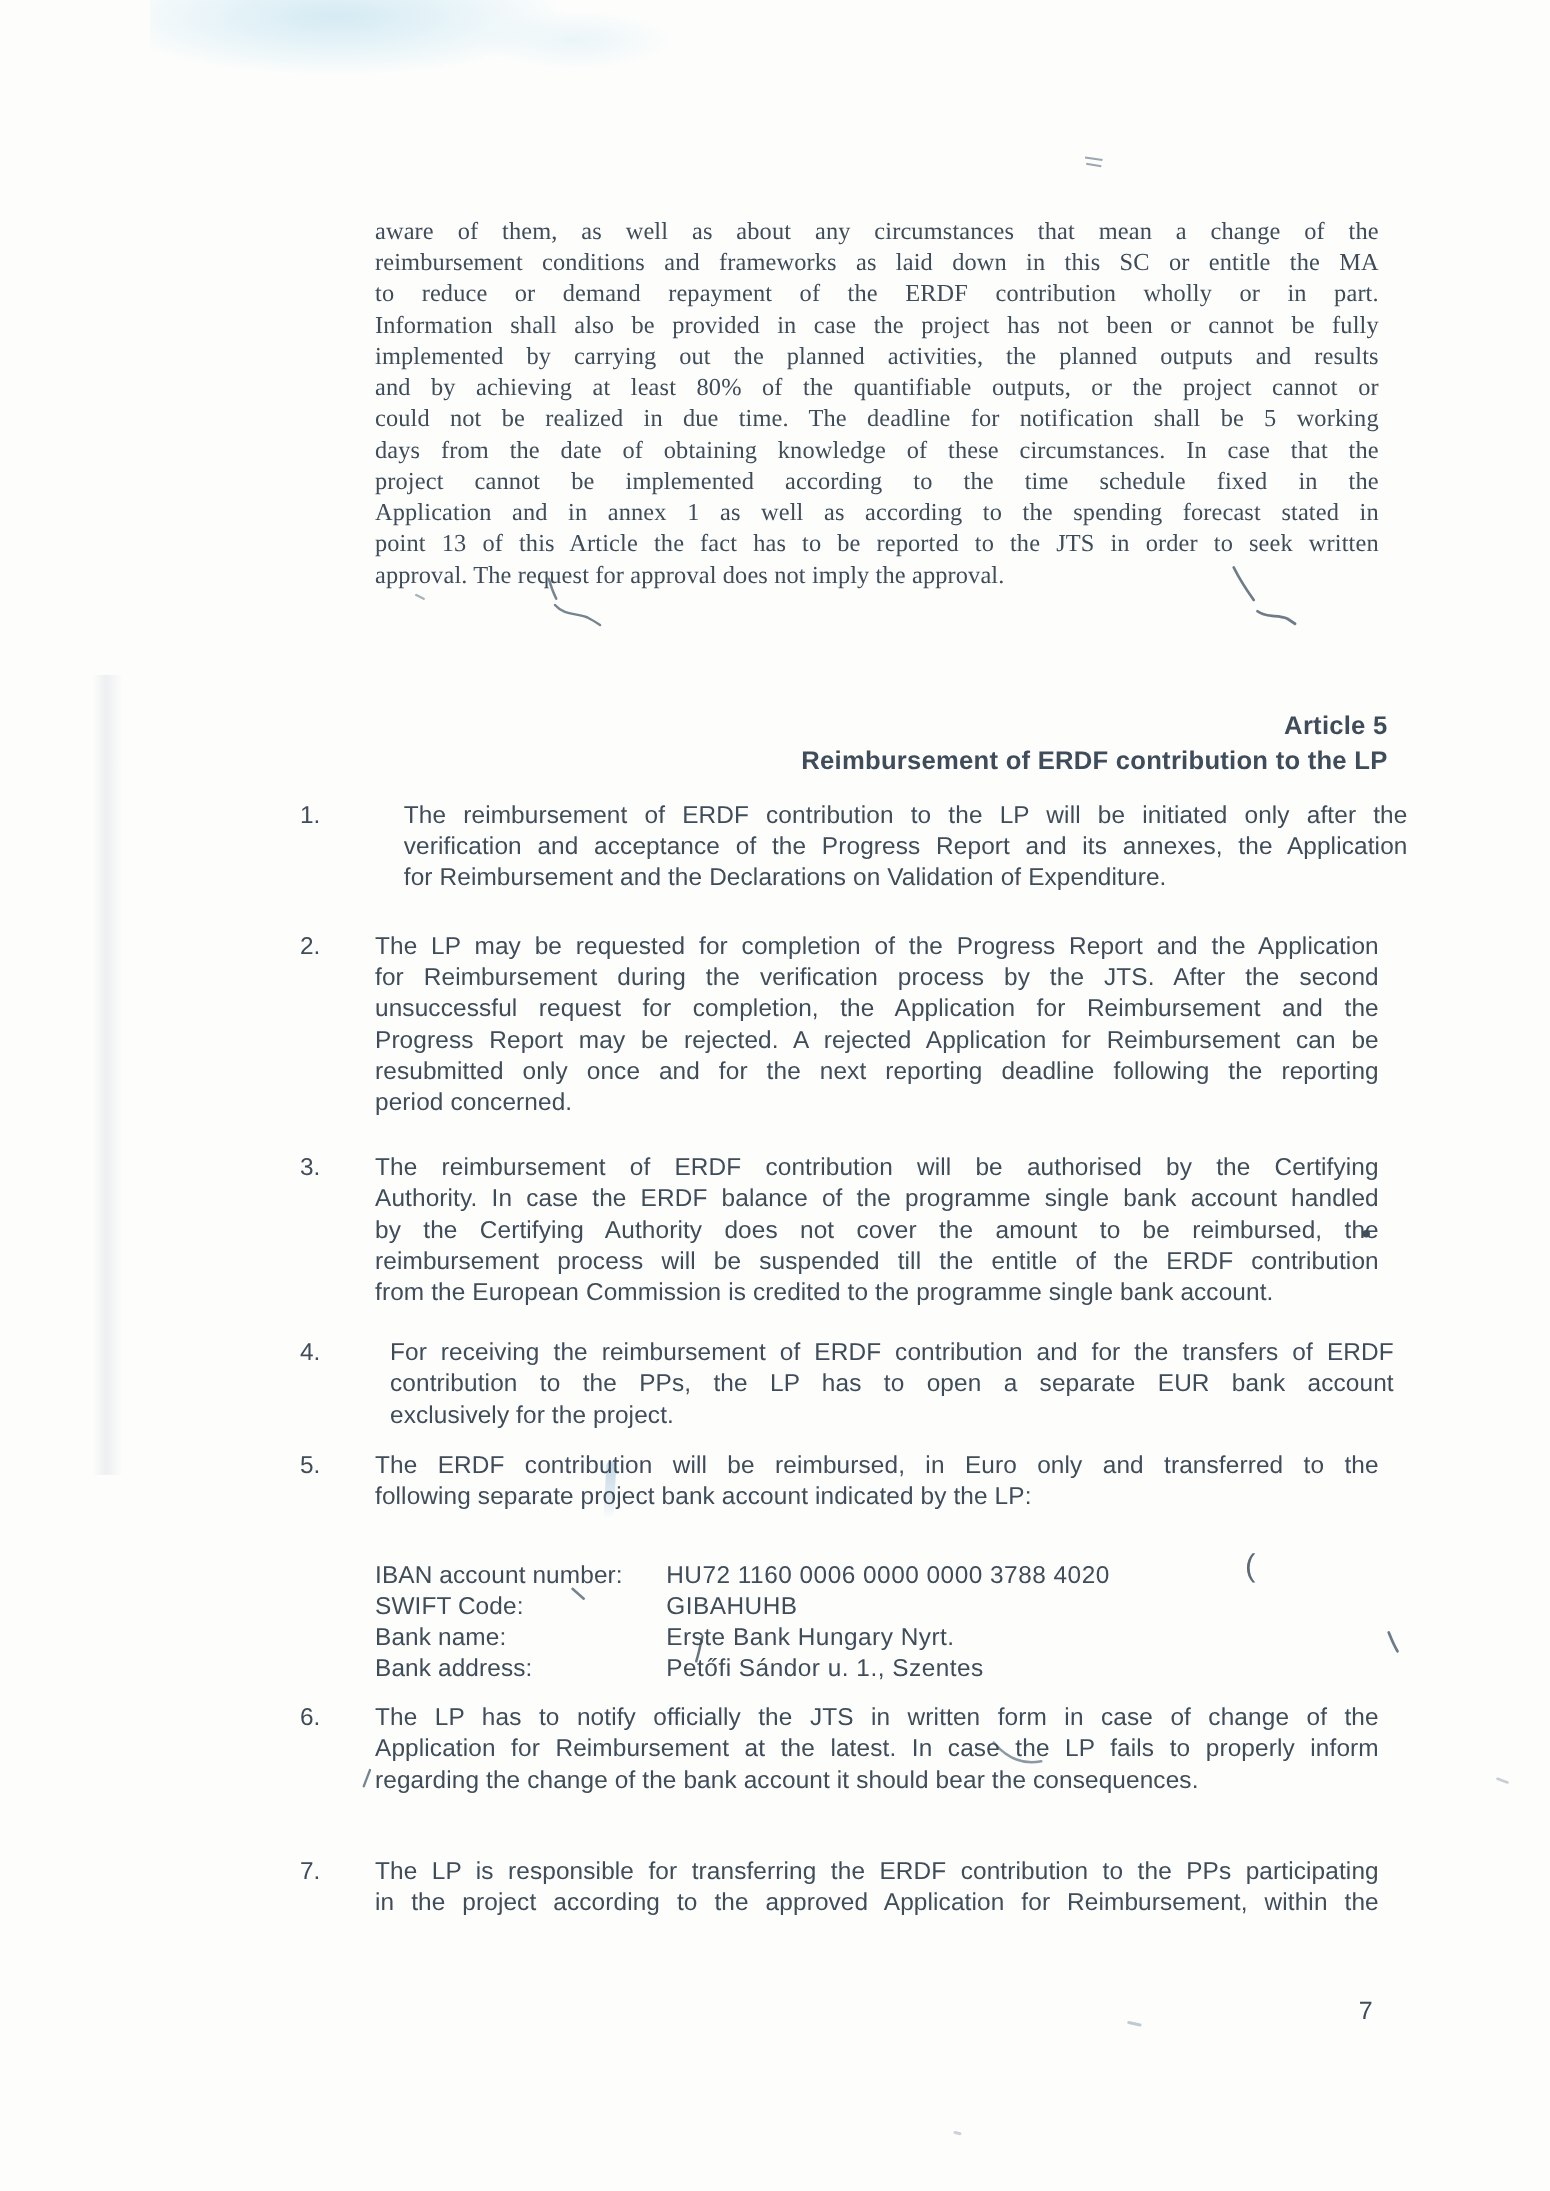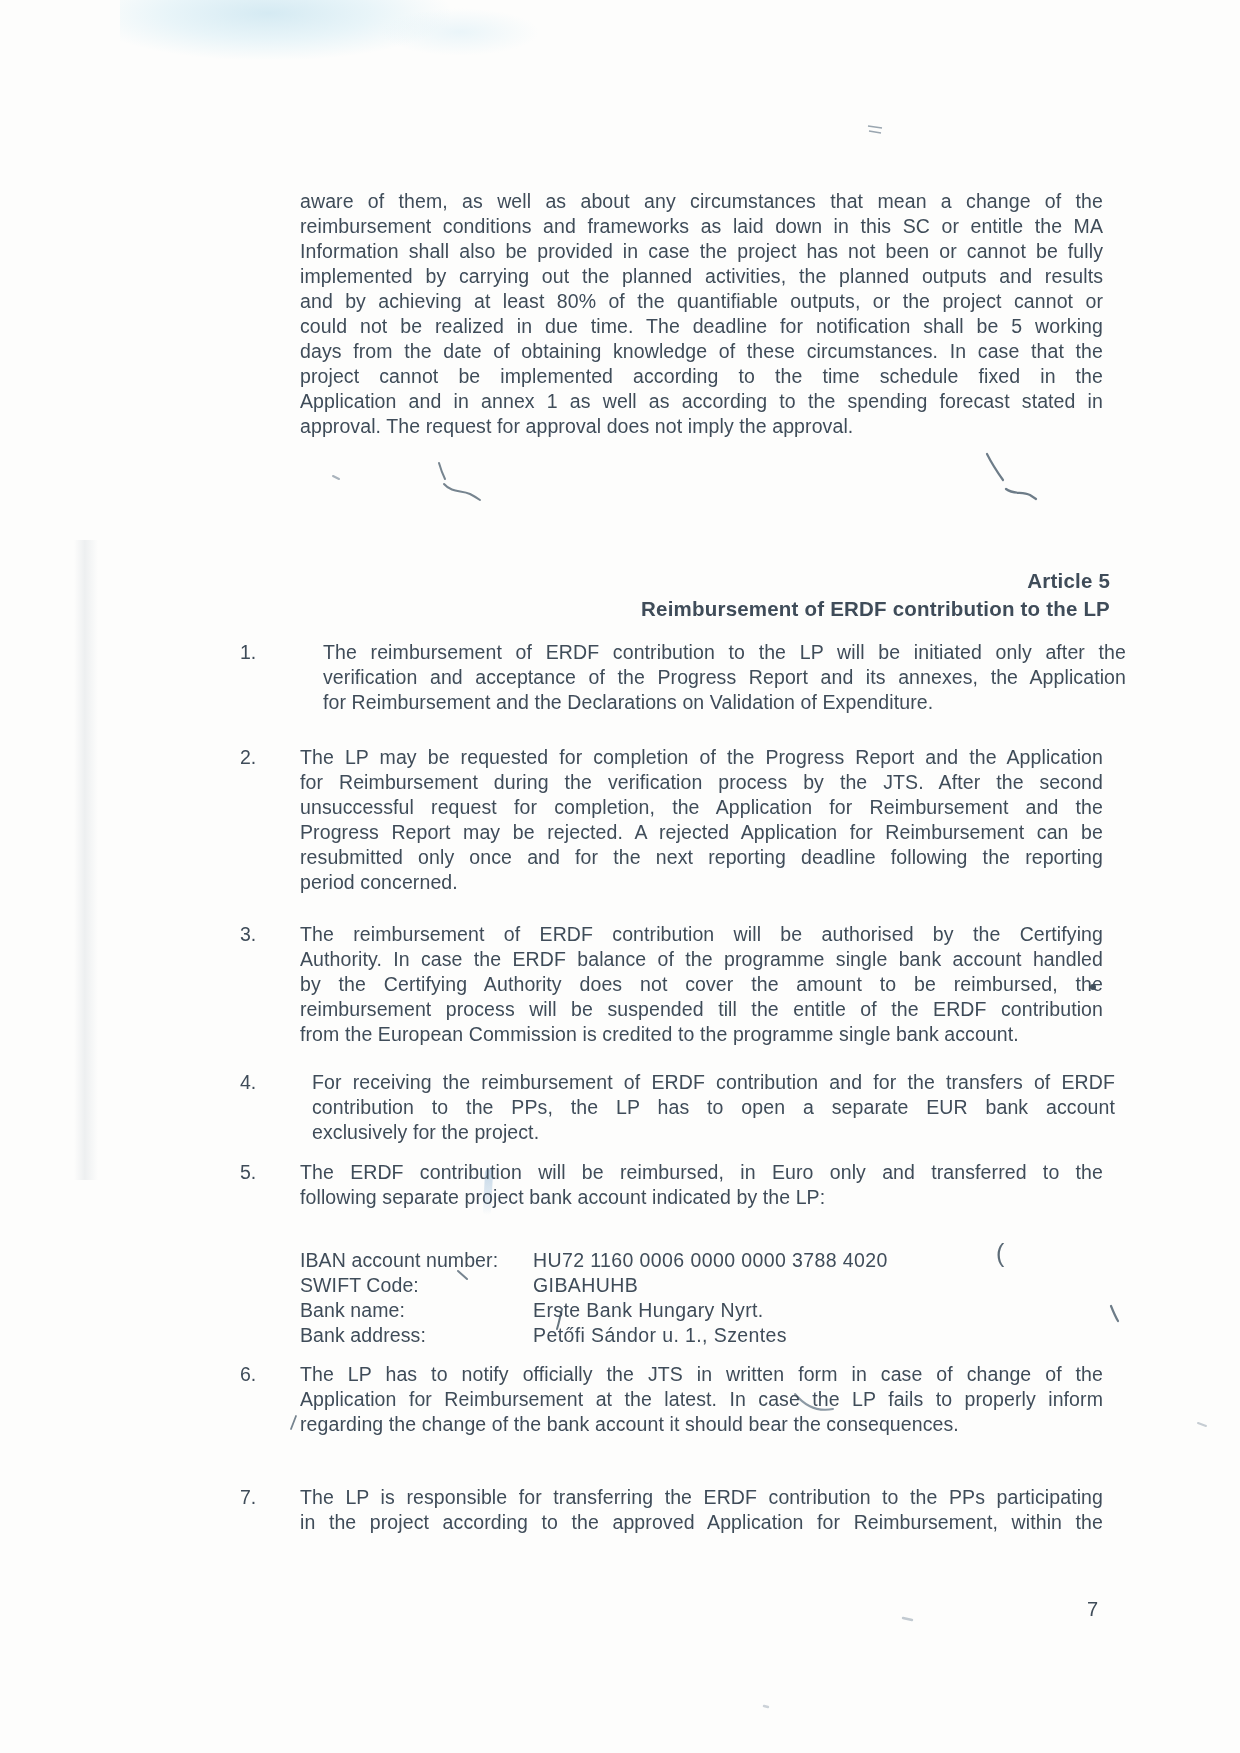--- a/index.html
+++ b/index.html
@@ -86,30 +86,32 @@
 
     <path d="M795 1394 C 805 1406, 818 1412, 833 1409" stroke="#8c99a4" stroke-width="2" fill="none" stroke-linecap="round"></path>
 
     <path d="M296 1416 L 291 1429" stroke="#76848f" stroke-width="1.8" fill="none" stroke-linecap="round"></path>
 
     <path d="M903 1618 l9 2" stroke="#c2cad1" stroke-width="2.4" fill="none" stroke-linecap="round"></path>
     <path d="M1198 1423 l8 3" stroke="#c6cdd3" stroke-width="2" fill="none" stroke-linecap="round"></path>
     <path d="M764 1706 l4 1" stroke="#ccd2d8" stroke-width="2.4" fill="none" stroke-linecap="round"></path>
   </svg>
 
-  <div class="par txt" style="top:189px;">
+  <div class="par txt" style="top:173px;font-family:Liberation Serif, serif;">
       <div class="line">aware of them, as well as about any circumstances that mean a change of the</div>
       <div class="line">reimbursement conditions and frameworks as laid down in this SC or entitle the MA</div>
+      <div class="line">to reduce or demand repayment of the ERDF contribution wholly or in part.</div>
       <div class="line">Information shall also be provided in case the project has not been or cannot be fully</div>
       <div class="line">implemented by carrying out the planned activities, the planned outputs and results</div>
       <div class="line">and by achieving at least 80% of the quantifiable outputs, or the project cannot or</div>
       <div class="line">could not be realized in due time. The deadline for notification shall be 5 working</div>
       <div class="line">days from the date of obtaining knowledge of these circumstances.  In case that the</div>
       <div class="line">project cannot be implemented according to the time schedule fixed in the</div>
       <div class="line">Application and in annex 1 as well as according to the spending forecast stated in</div>
+      <div class="line">point 13 of this Article the fact has to be reported  to the JTS in order to seek written</div>
       <div class="line last">approval. The request for approval does not imply the approval.</div>
     </div>
 
   <div class="heading" style="top:567px;">
     <div>Article 5</div>
     <div>Reimbursement of ERDF contribution to the LP</div>
   </div>
 
   <div class="num" style="top:640px;">1.</div>
   <div class="par txt" style="top:640px;margin-left:23px;">

